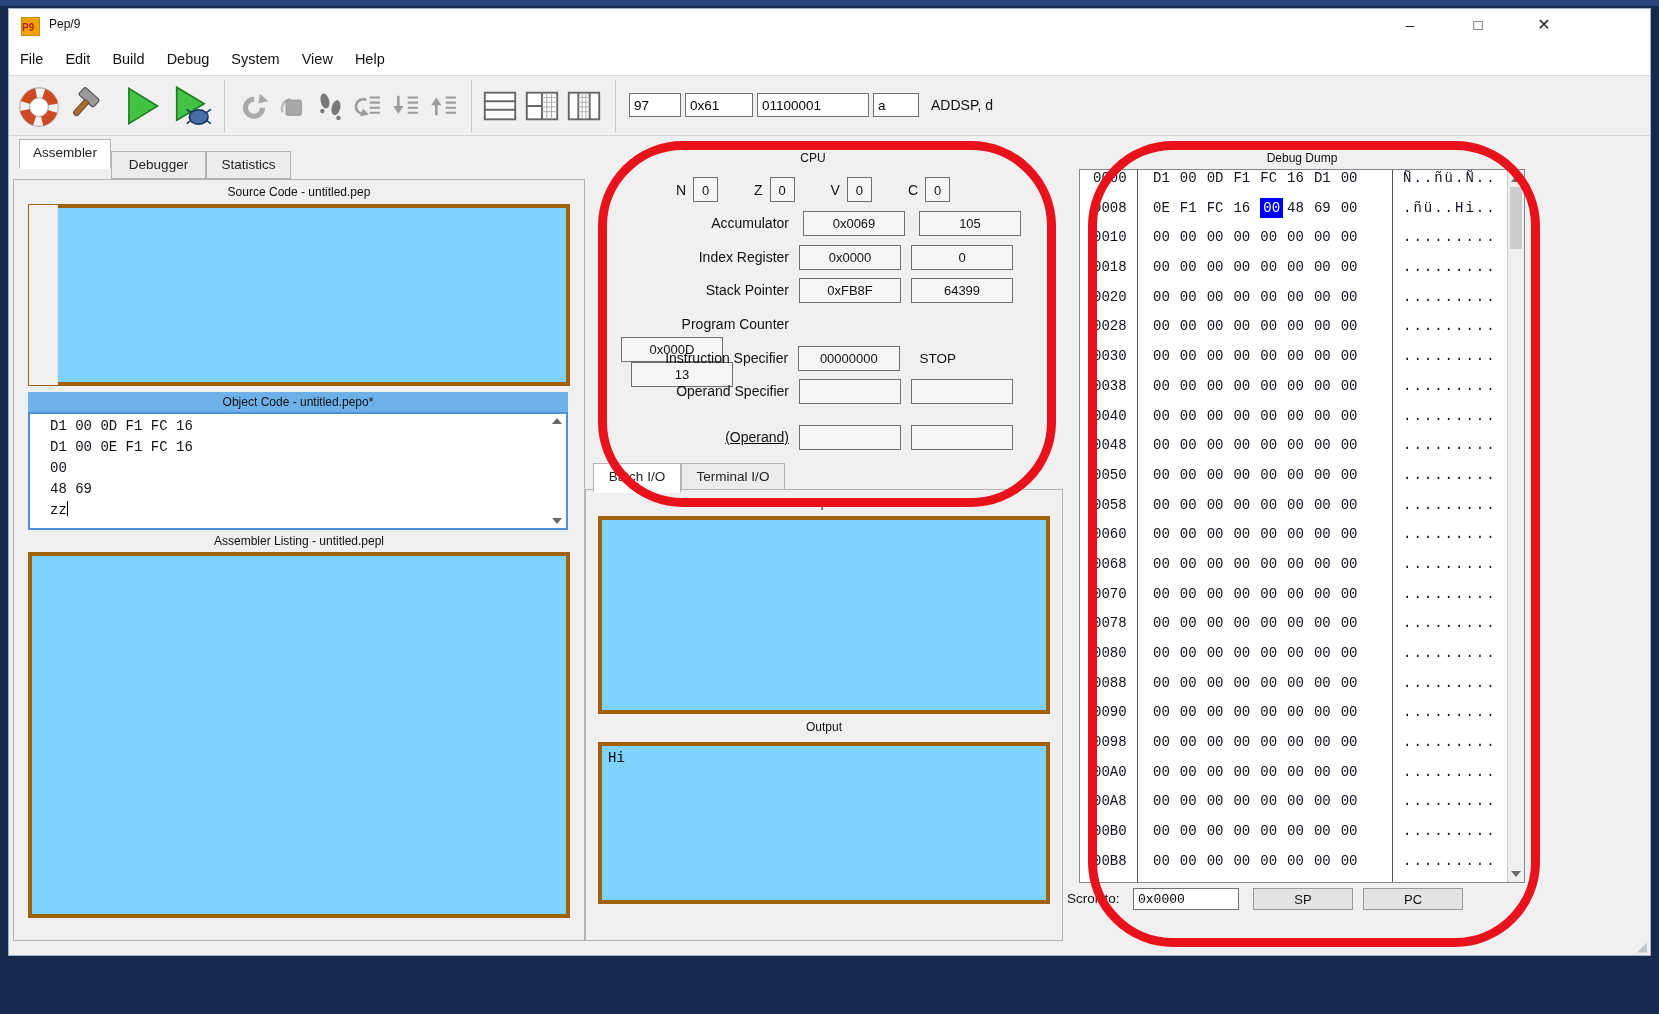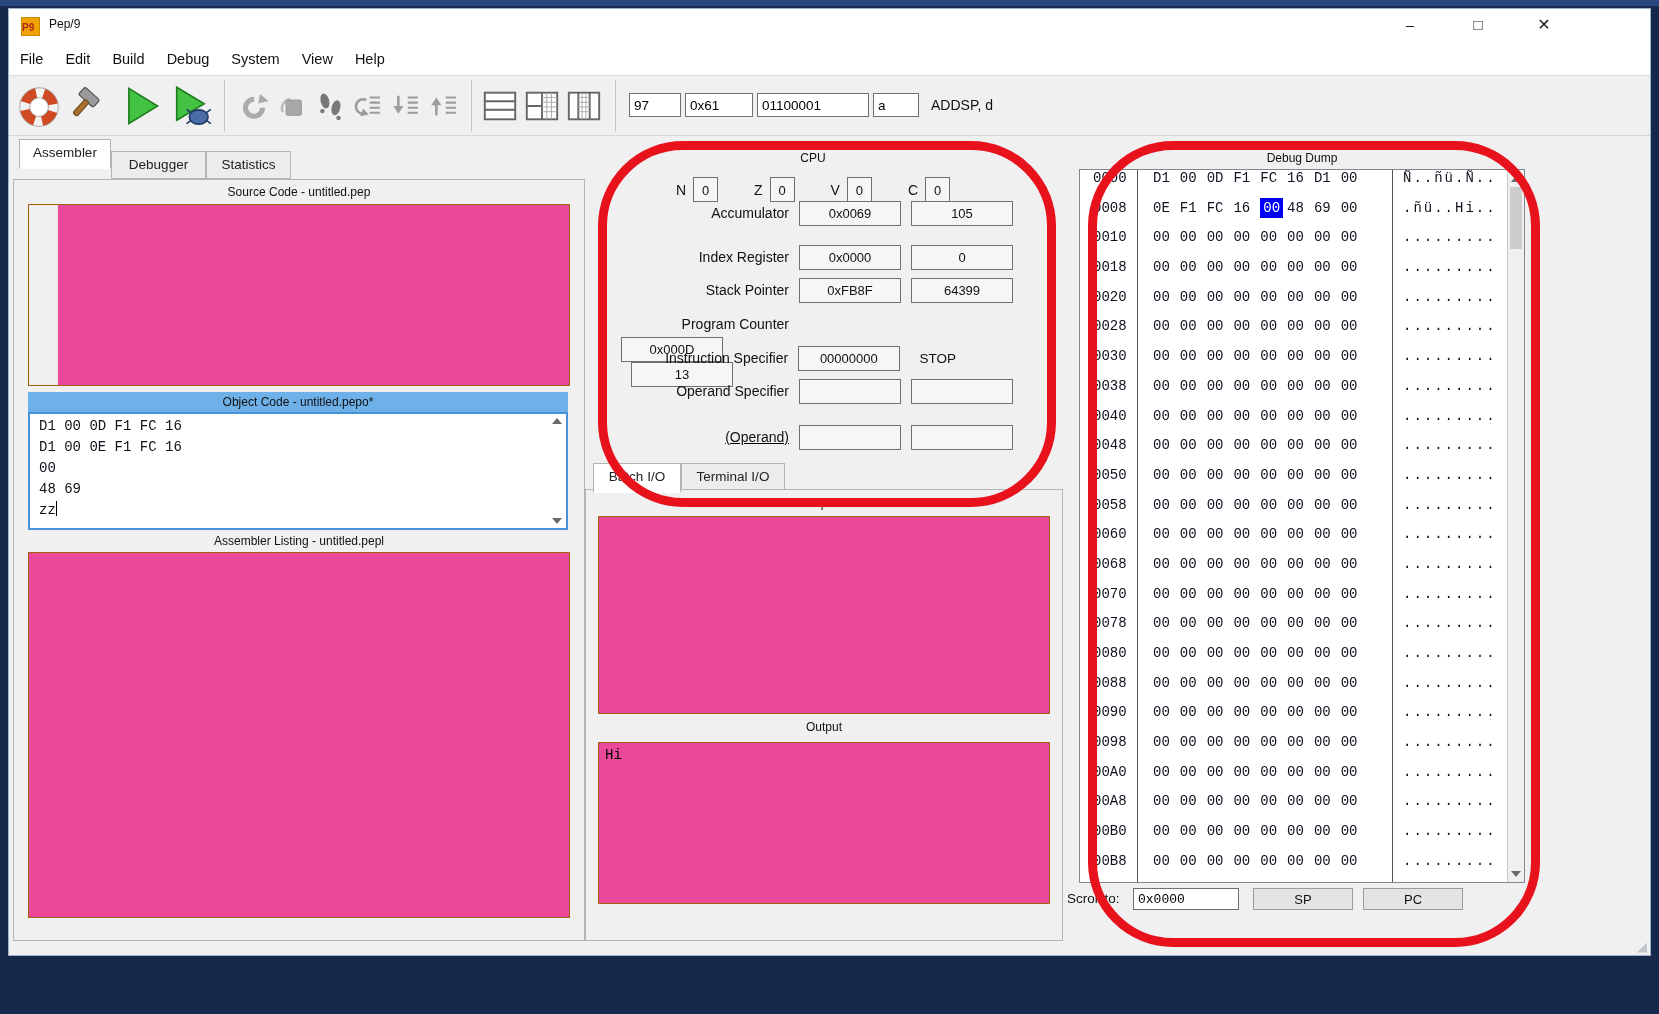--- a/index.html
+++ b/index.html
@@ -35,28 +35,28 @@
     font-family:"Liberation Sans",sans-serif;font-size:13.5px;padding:0 4px;box-sizing:border-box;}
   .tmnemonic{position:absolute;top:21px;left:922px;font-size:14px;color:#111;}
 
   
   .tab{position:absolute;top:142px;height:28px;background:#ececec;border:1px solid #b4b4b4;
     box-sizing:border-box;text-align:center;line-height:26px;font-size:13.5px;color:#222;}
   .tab.active{background:#ffffff;border-bottom:1px solid #ffffff;height:30px;z-index:3;}
   .pane{position:absolute;background:#f0f0f0;border:1px solid #b4b4b4;box-sizing:border-box;}
   #left-pane{left:4px;top:170px;width:572px;height:762px;}
   .sec-title{position:absolute;width:100%;text-align:center;font-size:12px;color:#111;}
-  .txtbox{position:absolute;background:#ec4899;border:1px solid #a16207;box-sizing:border-box;
+  .txtbox{position:absolute;background:#7dd3fc;border:4px solid #a16207;box-sizing:border-box;
     font-family:"Liberation Mono","DejaVu Sans Mono",monospace;font-size:14px;resize:none;outline:none;}
   #src-box{left:14px;top:24px;width:542px;height:182px;padding:2px 2px 2px 32px;}
   .gutter{position:absolute;left:15px;top:25px;width:28px;height:180px;background:#f0f0f0;
     border-right:1px solid #e3e3e3;}
   #obj-head{left:14px;top:212px;width:540px;height:20px;line-height:20px;}
   #obj-box{left:14px;top:232px;width:540px;height:118px;background:#fff;border:2px solid #4a93db;
-    font-family:"Liberation Mono","DejaVu Sans Mono",monospace;font-size:14px;padding:2px 9px;
+    font-family:"Liberation Mono","DejaVu Sans Mono",monospace;font-size:14px;padding:2px 20px;
     box-sizing:border-box;position:absolute;line-height:21px;}
   .code-line{white-space:pre;color:#101018;}
   .caret{display:inline-block;width:1.5px;height:15px;background:#000;vertical-align:-2px;}
   .vsb{position:absolute;right:2px;width:15px;display:flex;justify-content:center;}
   .arr-up{width:0;height:0;border-left:5px solid transparent;border-right:5px solid transparent;
     border-bottom:6px solid #6a6a6a;}
   .arr-dn{width:0;height:0;border-left:5px solid transparent;border-right:5px solid transparent;
     border-top:6px solid #6a6a6a;}
   #lst-head{top:354px}
   #lst-box{left:14px;top:372px;width:542px;height:366px;padding:2px;}
@@ -284,21 +284,21 @@
         <div class="flag">
           <span class="flag-label">V</span>
           <div class="flag-box">0</div>
         </div>
         <div class="flag">
           <span class="flag-label">C</span>
           <div class="flag-box">0</div>
         </div>
       </div>
     <div id="cpu-regs">
-        <div class="cpu-row" style="top: 192px;">
+        <div class="cpu-row" style="top: 202px; justify-content: space-between;">
           <div class="reg-label">Accumulator</div>
           <div class="reg-box">0x0069</div>
           <div class="reg-box">105</div>
         </div>
         <div class="cpu-row" style="top: 236px;">
           <div class="reg-label">Index Register</div>
           <div class="reg-box">0x0000</div>
           <div class="reg-box">0</div>
         </div>
         <div class="cpu-row" style="top: 269px;">

